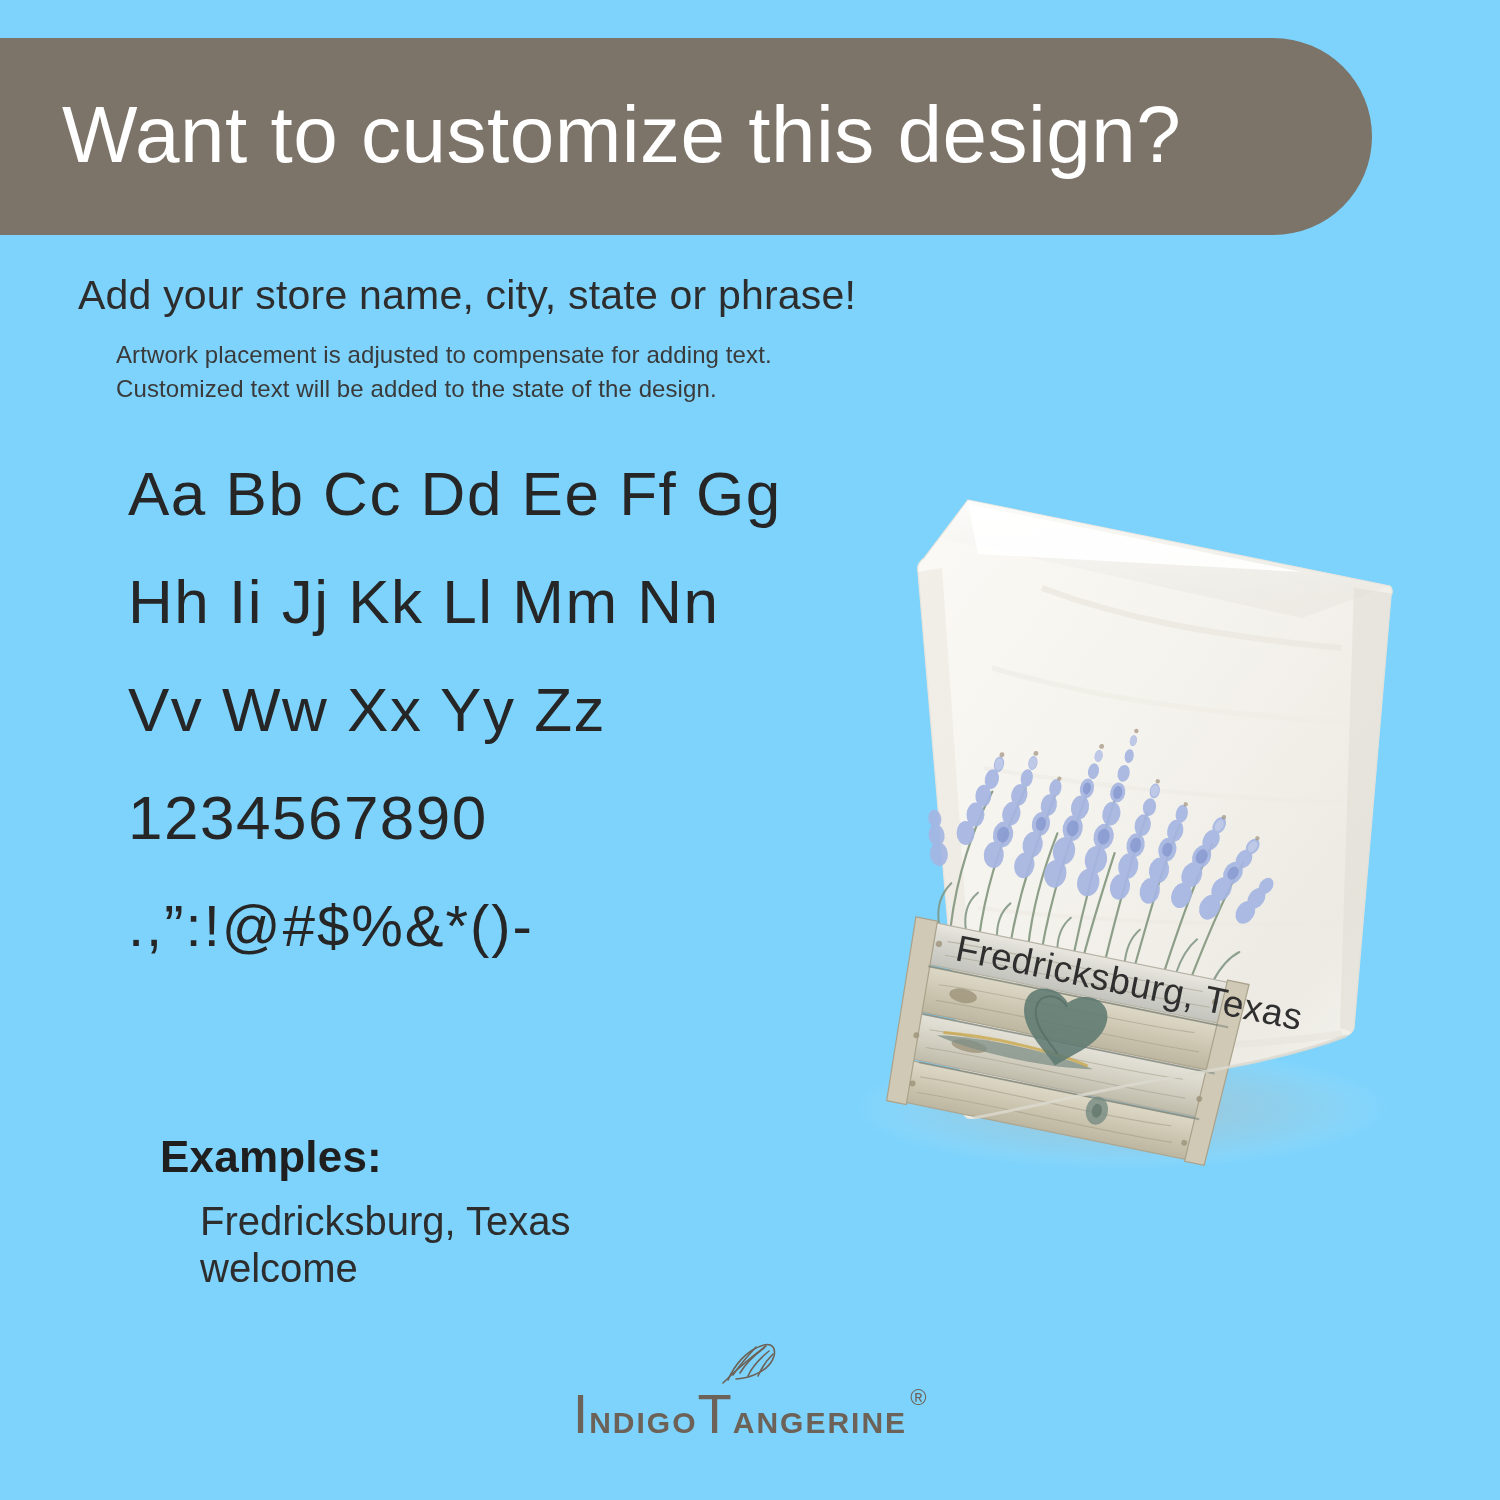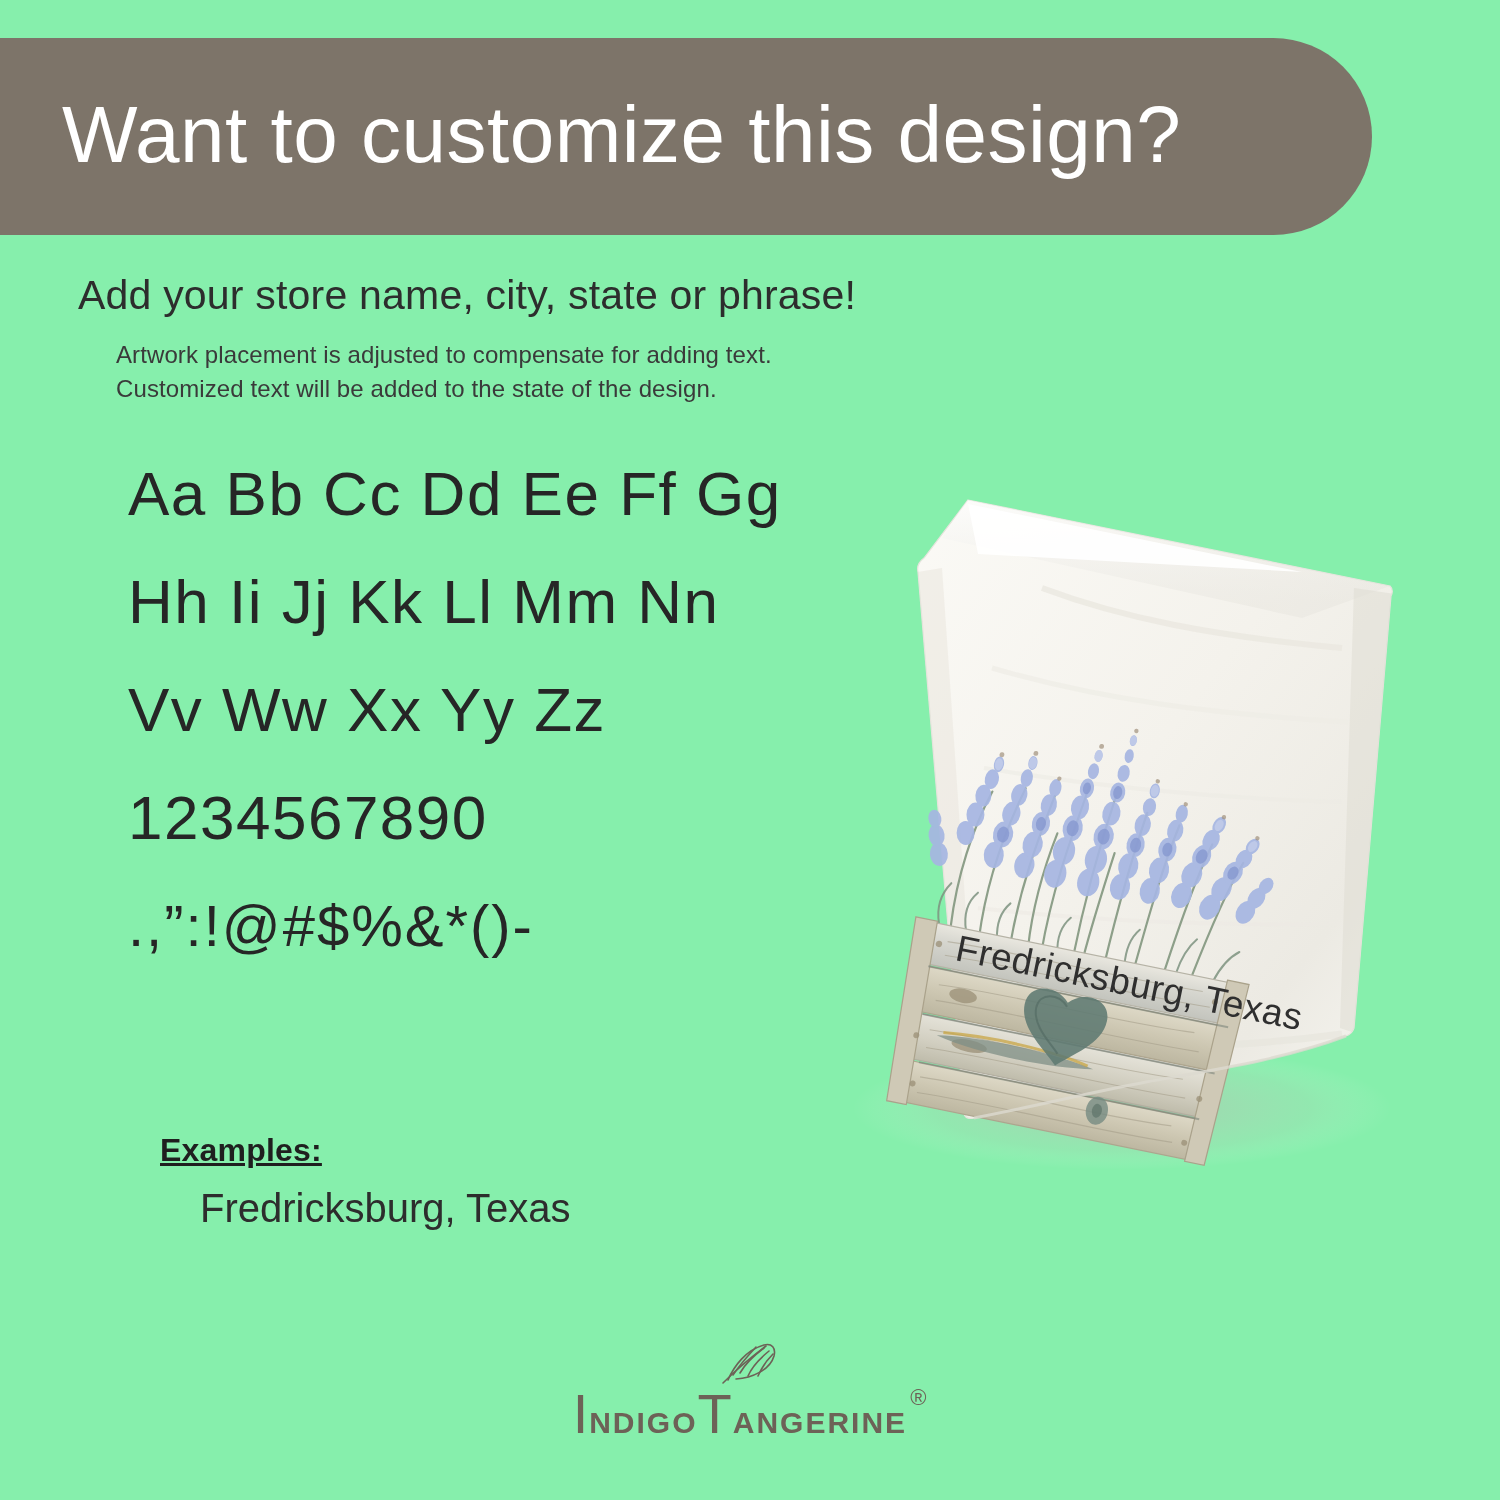--- a/index.html
+++ b/index.html
@@ -13,21 +13,21 @@
     font-family: "Liberation Sans", sans-serif;
     color: #2b2b2b;
     overflow: hidden;
     position: relative;
   }
 
   #page {
     position: relative;
     width: 1500px;
     height: 1500px;
-    background: #86efac;
+    background: #7dd3fc;
   }
 
   
   #header-banner {
     position: absolute;
     left: 0;
     top: 38px;
     width: 1372px;
     height: 197px;
     background: #7d7469;
@@ -95,26 +95,25 @@
     font-size: 58px;
   }
 
   
   #examples-block {
     position: absolute;
     left: 160px;
     top: 1132px;
   }
   #examples-label {
-    font-size: 32px;
+    font-size: 44px;
     font-weight: 700;
     color: #1f1f1f;
     letter-spacing: 0.2px;
     white-space: nowrap;
-    text-decoration: underline;
   }
   #examples-list {
     margin-top: 16px;
     margin-left: 40px;
     font-size: 40px;
     font-weight: 300;
     color: #2d2d2d;
     line-height: 1.18;
   }
   #examples-list div { white-space: nowrap; }
@@ -189,20 +188,21 @@
     <div class="glyph-row">Hh Ii Jj Kk Ll Mm Nn</div>
     <div class="glyph-row">Vv Ww Xx Yy Zz</div>
     <div class="glyph-row">1234567890</div>
     <div class="glyph-row symbols">.,”:!@#$%&amp;*()-</div>
   </div>
 
   <div id="examples-block">
     <div id="examples-label">Examples:</div>
     <div id="examples-list">
       <div>Fredricksburg, Texas</div>
+      <div>welcome</div>
     </div>
   </div>
 
   <div id="towel-figure">
     <svg id="towel-svg" viewBox="0 0 680 740" xmlns="http://www.w3.org/2000/svg">
       <defs>
         <linearGradient id="clothShade" x1="0" y1="0" x2="1" y2="1">
           <stop offset="0%" stop-color="#fbfaf6"></stop>
           <stop offset="45%" stop-color="#f4f2ec"></stop>
           <stop offset="78%" stop-color="#eceae3"></stop>

